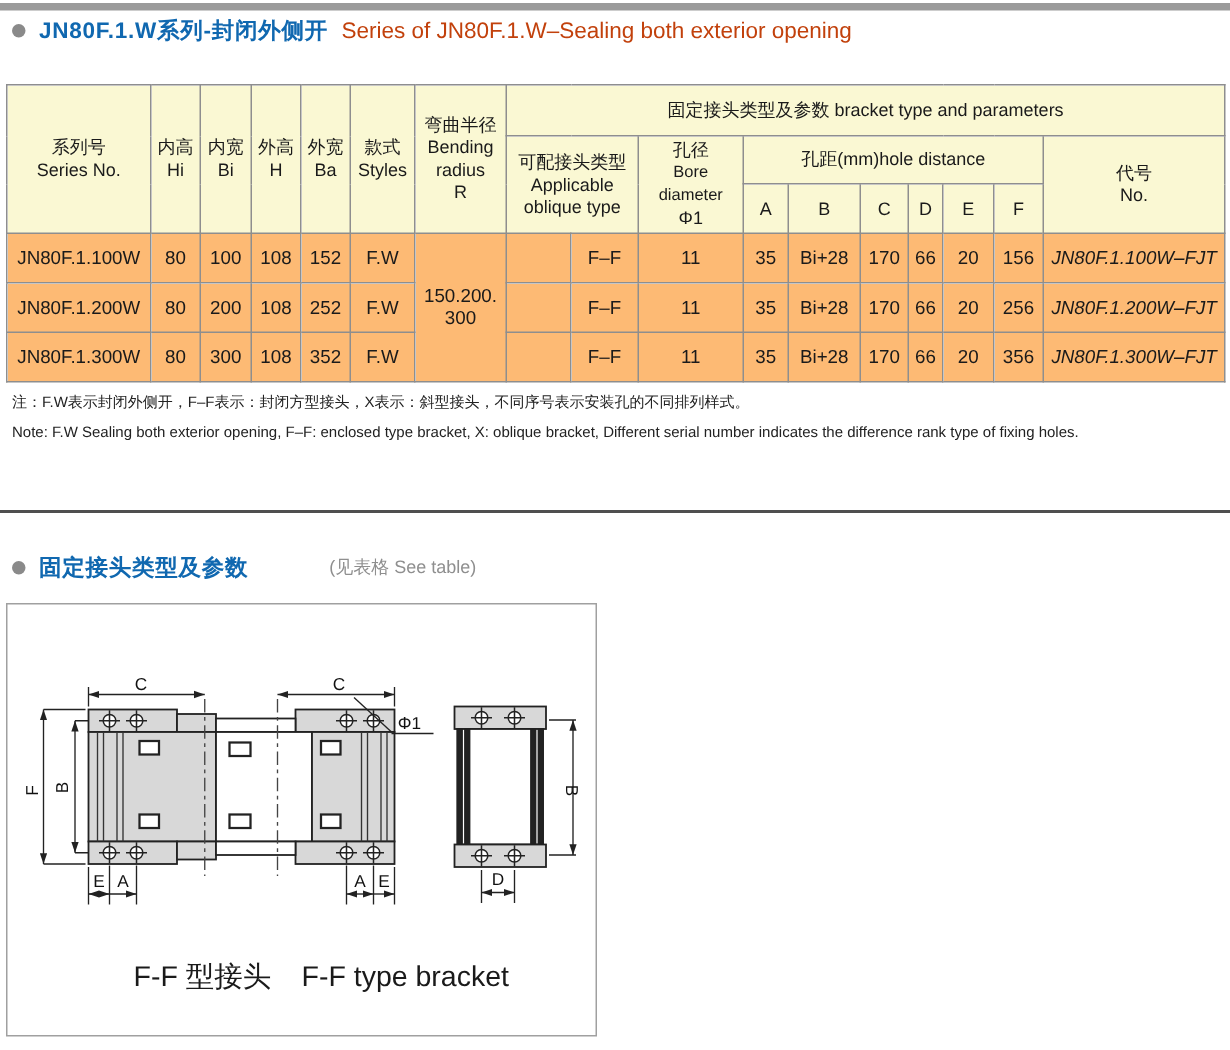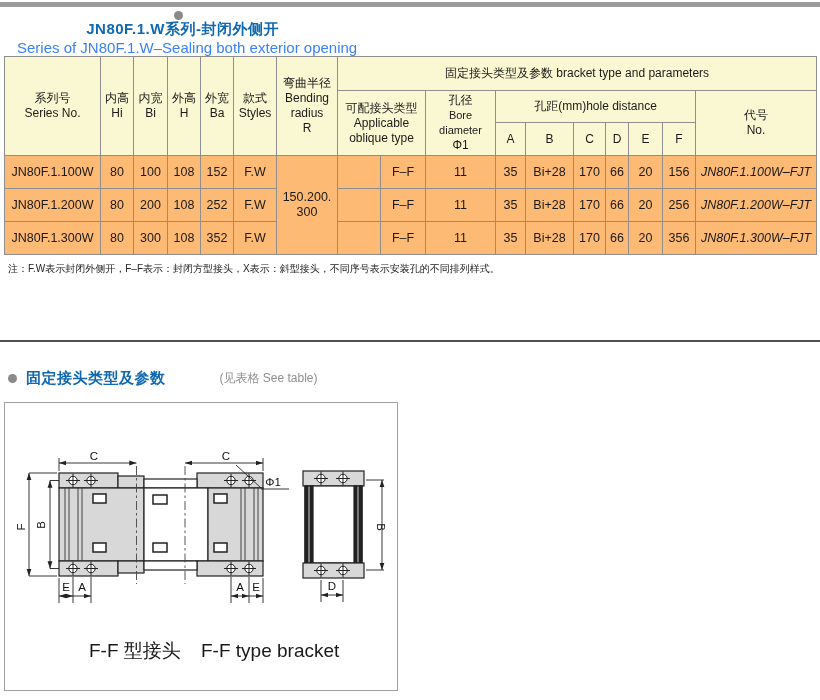--- a/index.html
+++ b/index.html
@@ -3,25 +3,25 @@
 <meta charset="utf-8">
 <style>
   html,body{margin:0;padding:0;}
   body{
     width:820px;height:700px;position:relative;background:#ffffff;
     font-family:"Liberation Sans","DejaVu Sans",sans-serif;color:#1a1a1a;
     overflow:hidden;
   }
   .topbar{position:absolute;left:0;top:2px;width:820px;height:5px;background:#9b9b9b;}
   .sec-header{position:absolute;left:8px;display:flex;align-items:center;white-space:nowrap;}
-  .sec1{top:11px;flex-direction:column;}
+  .sec1{top:11px;}
   .sec2{top:347px;margin-top:22px;}
   .bullet{display:inline-block;width:9px;height:9px;border-radius:50%;background:#8a8a8a;margin-right:9px;flex:0 0 auto;}
   .t-cn{color:#1068b0;font-weight:bold;font-size:15px;letter-spacing:0.5px;}
-  .t-en{color:#3b82f6;font-size:15px;margin-left:9px;}
+  .t-en{color:#c2410c;font-size:15px;margin-left:9px;}
   .t-hint{color:#8f8f8f;font-size:12px;margin-left:14px;padding-left:40px;}
   table.spec{
     position:absolute;left:4px;top:56px;width:812px;
     border-collapse:collapse;table-layout:fixed;
     font-size:12px;line-height:15px;
   }
   table.spec th,table.spec td{
     border:1px solid #8e8e8e;text-align:center;vertical-align:middle;
     padding:0;font-weight:normal;overflow:hidden;
   }
@@ -188,20 +188,21 @@
       <td>66</td>
       <td>20</td>
       <td>356</td>
       <td class="cell-code">JN80F.1.300W–FJT</td>
     </tr>
   </tbody>
 </table>
 
 <div class="notes">
   <div>注：F.W表示封闭外侧开，F–F表示：封闭方型接头，X表示：斜型接头，不同序号表示安装孔的不同排列样式。</div>
+  <div>Note: F.W Sealing both exterior opening, F–F: enclosed type bracket, X: oblique bracket, Different serial number indicates the difference rank type of fixing holes.</div>
 </div>
 
 <div class="divider2"></div>
 
 <div class="sec-header sec2">
   <span class="bullet"></span>
   <span class="t-cn">固定接头类型及参数</span>
   <span class="t-hint">(见表格 See table)</span>
 </div>
 

